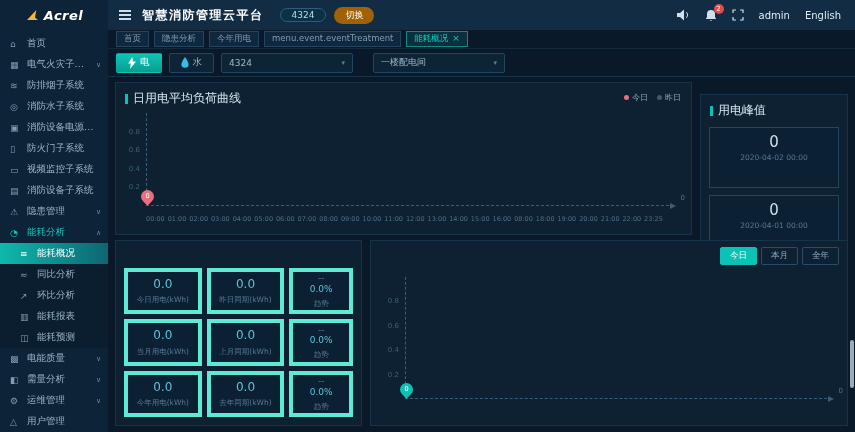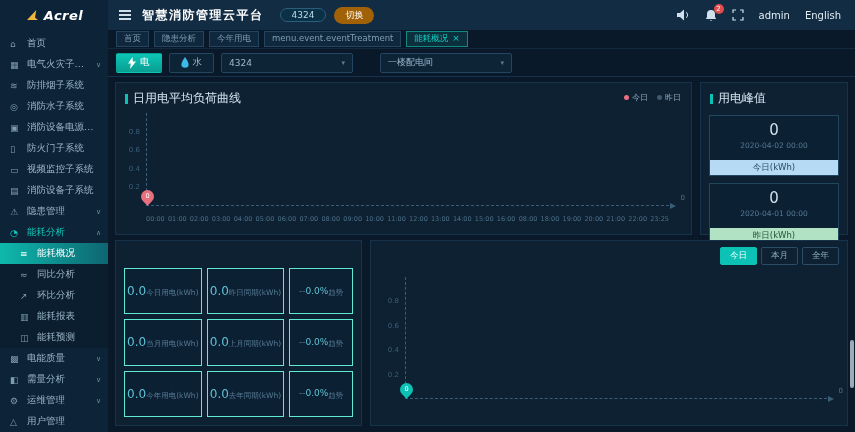--- a/index.html
+++ b/index.html
@@ -43,67 +43,67 @@
   .tab-close{font-size:9px;line-height:1;}
   .tab-close:empty{display:none;}
 
   .toolbar{height:28px;display:flex;align-items:center;gap:7px;padding:0 8px;border-bottom:1px solid #16334b;}
   .btn-toggle{height:20px;display:flex;align-items:center;gap:4px;padding:0 11px;font-size:9.5px;border-radius:2px;cursor:pointer;border:1px solid transparent;}
   .btn-electric{background:linear-gradient(180deg,#0cc6b6,#089e92);color:#fff;}
   .btn-water{background:#0d2336;border-color:#24455f;color:#9db9cd;}
   .select{width:132px;height:20px;background:#0d2336;border:1px solid #24455f;border-radius:2px;display:flex;align-items:center;
           padding:0 7px;font-size:9px;color:#9db9cd;cursor:pointer;}
   .select .caret{margin-left:auto;font-size:7px;color:#5d8099;}
-  .select.second{margin-left:20px;}
+  .select.second{margin-left:13px;}
 
   .content{position:relative;height:355px;}
 
   
   .panel{position:absolute;background:#0d2132;border:1px solid rgba(44,86,118,.35);}
   .panel-title{display:flex;align-items:center;font-size:12px;color:#d7e7f2;padding:7px 9px 0 9px;}
   .tbar{width:3px;height:10px;background:#0cc2b4;margin-right:5px;flex:none;}
   .panel-load-curve{left:7px;top:5px;width:577px;height:153px;}
-  .panel-peak{left:592px;top:5px;width:148px;height:153px;}
+  .panel-peak{left:592px;top:17px;width:148px;height:153px;}
   .panel-compare{left:7px;top:163px;width:247px;height:186px;}
   .panel-trend{left:262px;top:163px;width:478px;height:186px;}
 
   
   .plot{position:absolute;border-left:1px dashed #3a5d78;border-bottom:1px dashed #3a5d78;}
   .x-arrow{position:absolute;right:-7px;bottom:-4px;width:0;height:0;border-left:6px solid #3a5d78;
            border-top:3.5px solid transparent;border-bottom:3.5px solid transparent;}
   .axis-end{position:absolute;right:-16px;bottom:3px;font-size:7px;color:#51718a;}
   .xlabels{position:absolute;display:flex;justify-content:space-between;font-size:6.5px;color:#4d7089;}
   .yticks span{position:absolute;right:2px;transform:translateY(-50%);font-size:7px;color:#3c5f78;}
   .yticks span:nth-child(1){top:20%;} .yticks span:nth-child(2){top:40%;}
   .yticks span:nth-child(3){top:60%;} .yticks span:nth-child(4){top:80%;}
   .pin{position:absolute;width:13px;height:13px;border-radius:50% 50% 50% 0;transform:rotate(-45deg);left:-6.5px;bottom:2px;}
   .pin-red{background:#e8707e;} .pin-teal{background:#0cc2b4;}
   .pin span{display:block;width:13px;height:13px;line-height:13px;text-align:center;font-size:6.5px;color:#fff;transform:rotate(45deg);}
 
   
   .chart1{left:30px;right:22px;top:30px;bottom:28px;}
-  .chart1-x{left:30px;right:22px;bottom:11px;}
+  .chart1-x{left:30px;right:28px;bottom:11px;}
   .chart1-y{position:absolute;left:4px;top:30px;bottom:28px;width:22px;}
   .legend{position:absolute;top:9px;right:10px;display:flex;gap:9px;font-size:8px;color:#8fa9bd;align-items:center;}
   .legend .dot{width:5px;height:5px;border-radius:50%;display:inline-block;margin-right:3px;}
   .dot-today{background:#e8707e;} .dot-yesterday{background:#3f5a70;}
 
   
   .peak-cards{padding:1px 8px;}
   .peak-card{margin-top:7px;border:1px solid #23465f;background:#0c2033;height:61px;display:flex;flex-direction:column;align-items:center;overflow:hidden;}
   .peak-value{font-size:15px;color:#cfe0ec;margin-top:6px;line-height:1.1;}
   .peak-date{font-size:7.5px;color:#567a93;margin-top:2px;}
   .peak-bar{margin-top:auto;width:100%;height:15px;font-size:8.5px;display:flex;align-items:center;justify-content:center;}
   .peak-bar.blue{background:#b6d9f4;color:#274b66;}
   .peak-bar.green{background:#b2e2c4;color:#235238;}
 
   
   .compare-grid{position:absolute;left:8px;right:8px;top:27px;bottom:8px;display:grid;
                 grid-template-columns:1fr 1fr .82fr;grid-template-rows:1fr 1fr 1fr;gap:5px;}
-  .compare-card{border:1px solid #5eead4;background:#0c2033;display:flex;flex-direction:row;align-items:center;justify-content:center;text-align:center;}
+  .compare-card{border:4px solid #5eead4;background:#0c2033;display:flex;flex-direction:column;align-items:center;justify-content:center;text-align:center;}
   .cc-dash{font-size:9px;color:#567a93;line-height:1.2;}
   .cc-dash:empty{display:none;}
   .cc-value{font-size:12px;color:#5ec2d6;line-height:1.2;}
   .compare-card.trend .cc-value{font-size:9px;}
   .cc-label{font-size:7.5px;color:#567a93;margin-top:4px;}
 
   
   .trend-buttons{position:absolute;top:6px;right:8px;display:flex;gap:4px;}
   .tbtn{font-size:8.5px;padding:2px 9px;border:1px solid #2a4c66;color:#8fb0c4;background:transparent;border-radius:2px;cursor:pointer;}
   .tbtn.active{background:#0cc2b4;border-color:#0cc2b4;color:#fff;}
@@ -385,21 +385,20 @@
 
       <div class="panel panel-peak">
         <div class="panel-title">
           <span class="tbar"></span>
           <span>用电峰值</span>
         </div>
         <div class="peak-cards">
           <div class="peak-card">
             <span class="peak-value">0</span>
             <span class="peak-date">2020-04-02 00:00</span>
-            <span class="peak-bar blue">今日(kWh)</span>
           </div>
           <div class="peak-card">
             <span class="peak-value">0</span>
             <span class="peak-date">2020-04-01 00:00</span>
             <span class="peak-bar green">昨日(kWh)</span>
           </div>
         </div>
       </div>
 
       <div class="panel panel-compare">

